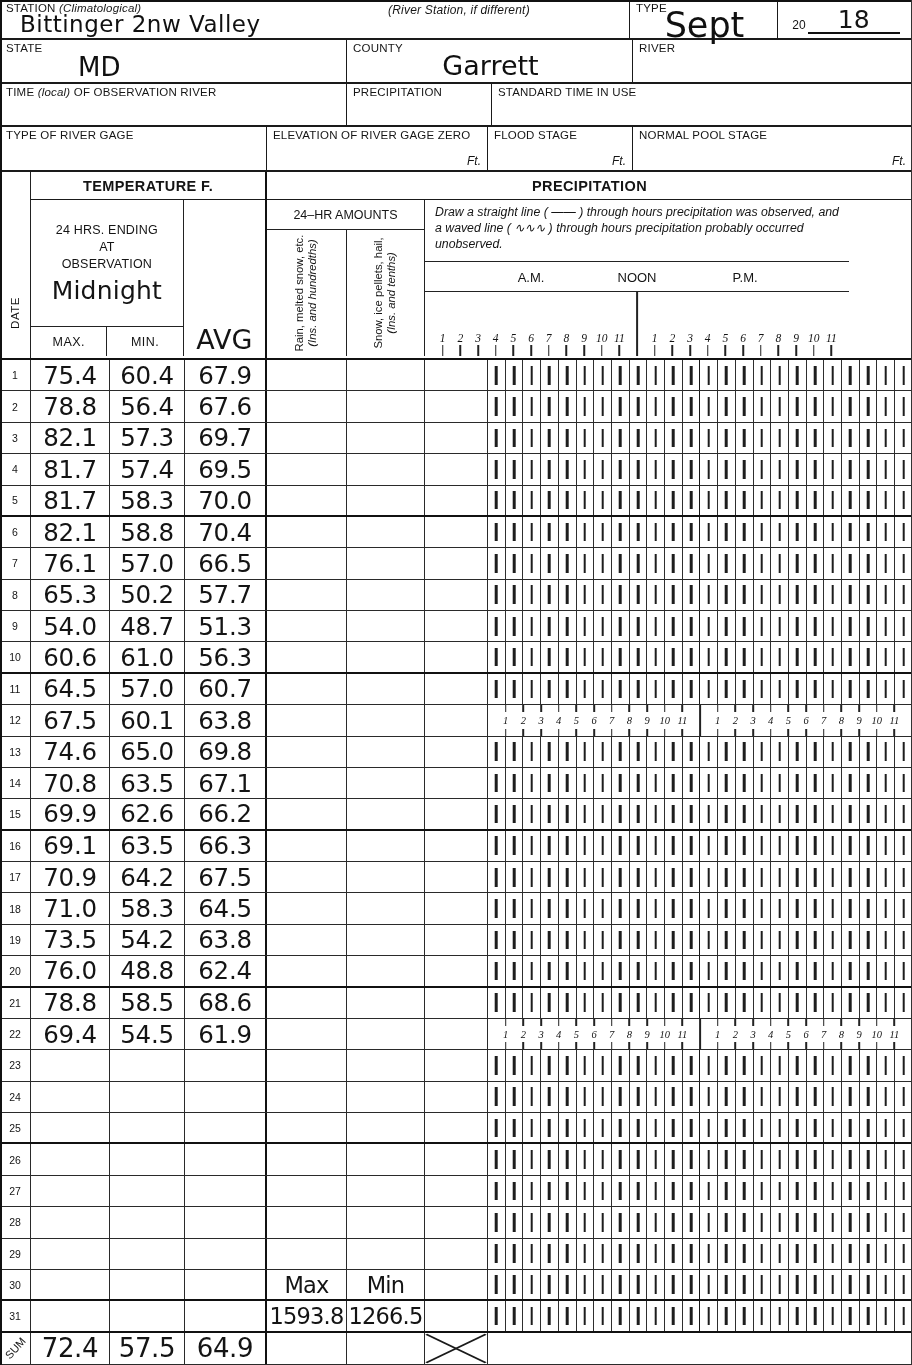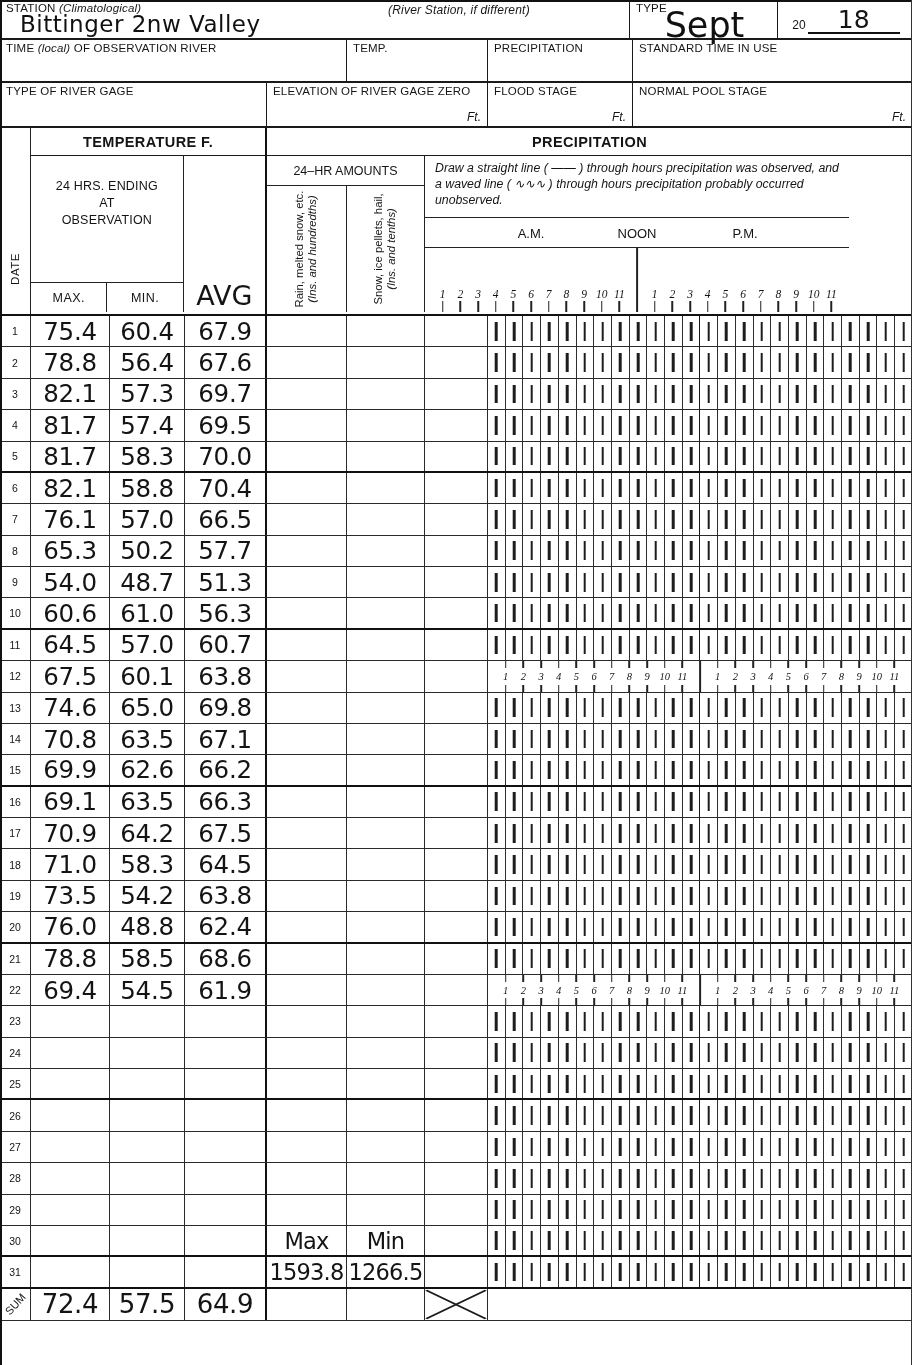--- a/index.html
+++ b/index.html
@@ -146,27 +146,37 @@
     <div class="hcellb month-cell">
       <div class="flabel">TYPE</div>
       <div class="fdata month-val">Sept</div>
     </div>
     <div class="hcellb year-cell">
       <span class="year-prefix">20</span>
       <span class="year-line">18</span>
     </div>
   </div>
 
+  <div class="hrow rowB">
+    <div class="hcellb state-cell">
+      <div class="flabel">STATE</div>
+      <div class="fdata state-val">MD</div>
+    </div>
+    <div class="hcellb county-cell">
+      <div class="flabel">COUNTY</div>
+      <div class="fdata county-val">Garrett</div>
+    </div>
+    <div class="hcellb riv-cell">
+      <div class="flabel">RIVER</div>
+    </div>
+  </div>
 
   <div class="hrow rowC">
     <div class="hcellb timeobs-cell">
       <div class="flabel"><span>TIME</span> <i>(local)</i> <span>OF OBSERVATION RIVER</span></div>
-    </div>
-    <div class="hcellb tempc-cell">
-      <div class="flabel">TEMP.</div>
     </div>
     <div class="hcellb precipc-cell">
       <div class="flabel">PRECIPITATION</div>
     </div>
     <div class="hcellb stdtime-cell">
       <div class="flabel">STANDARD TIME IN USE</div>
     </div>
   </div>
 
   <div class="hrow rowD">
@@ -192,20 +202,21 @@
       <span class="date-vert">DATE</span>
     </div>
     <div class="temp-block">
       <div class="band1">TEMPERATURE  F.</div>
       <div class="tsub">
         <div class="ending-wrap">
           <div class="ending-cell">
             <div>24 HRS. ENDING</div>
             <div>AT</div>
             <div>OBSERVATION</div>
+            <div class="ending-val">Midnight</div>
           </div>
           <div class="maxmin">
             <div>MAX.</div>
             <div>MIN.</div>
           </div>
         </div>
         <div class="avg-hdr">AVG</div>
       </div>
     </div>
     <div class="precip-block">

